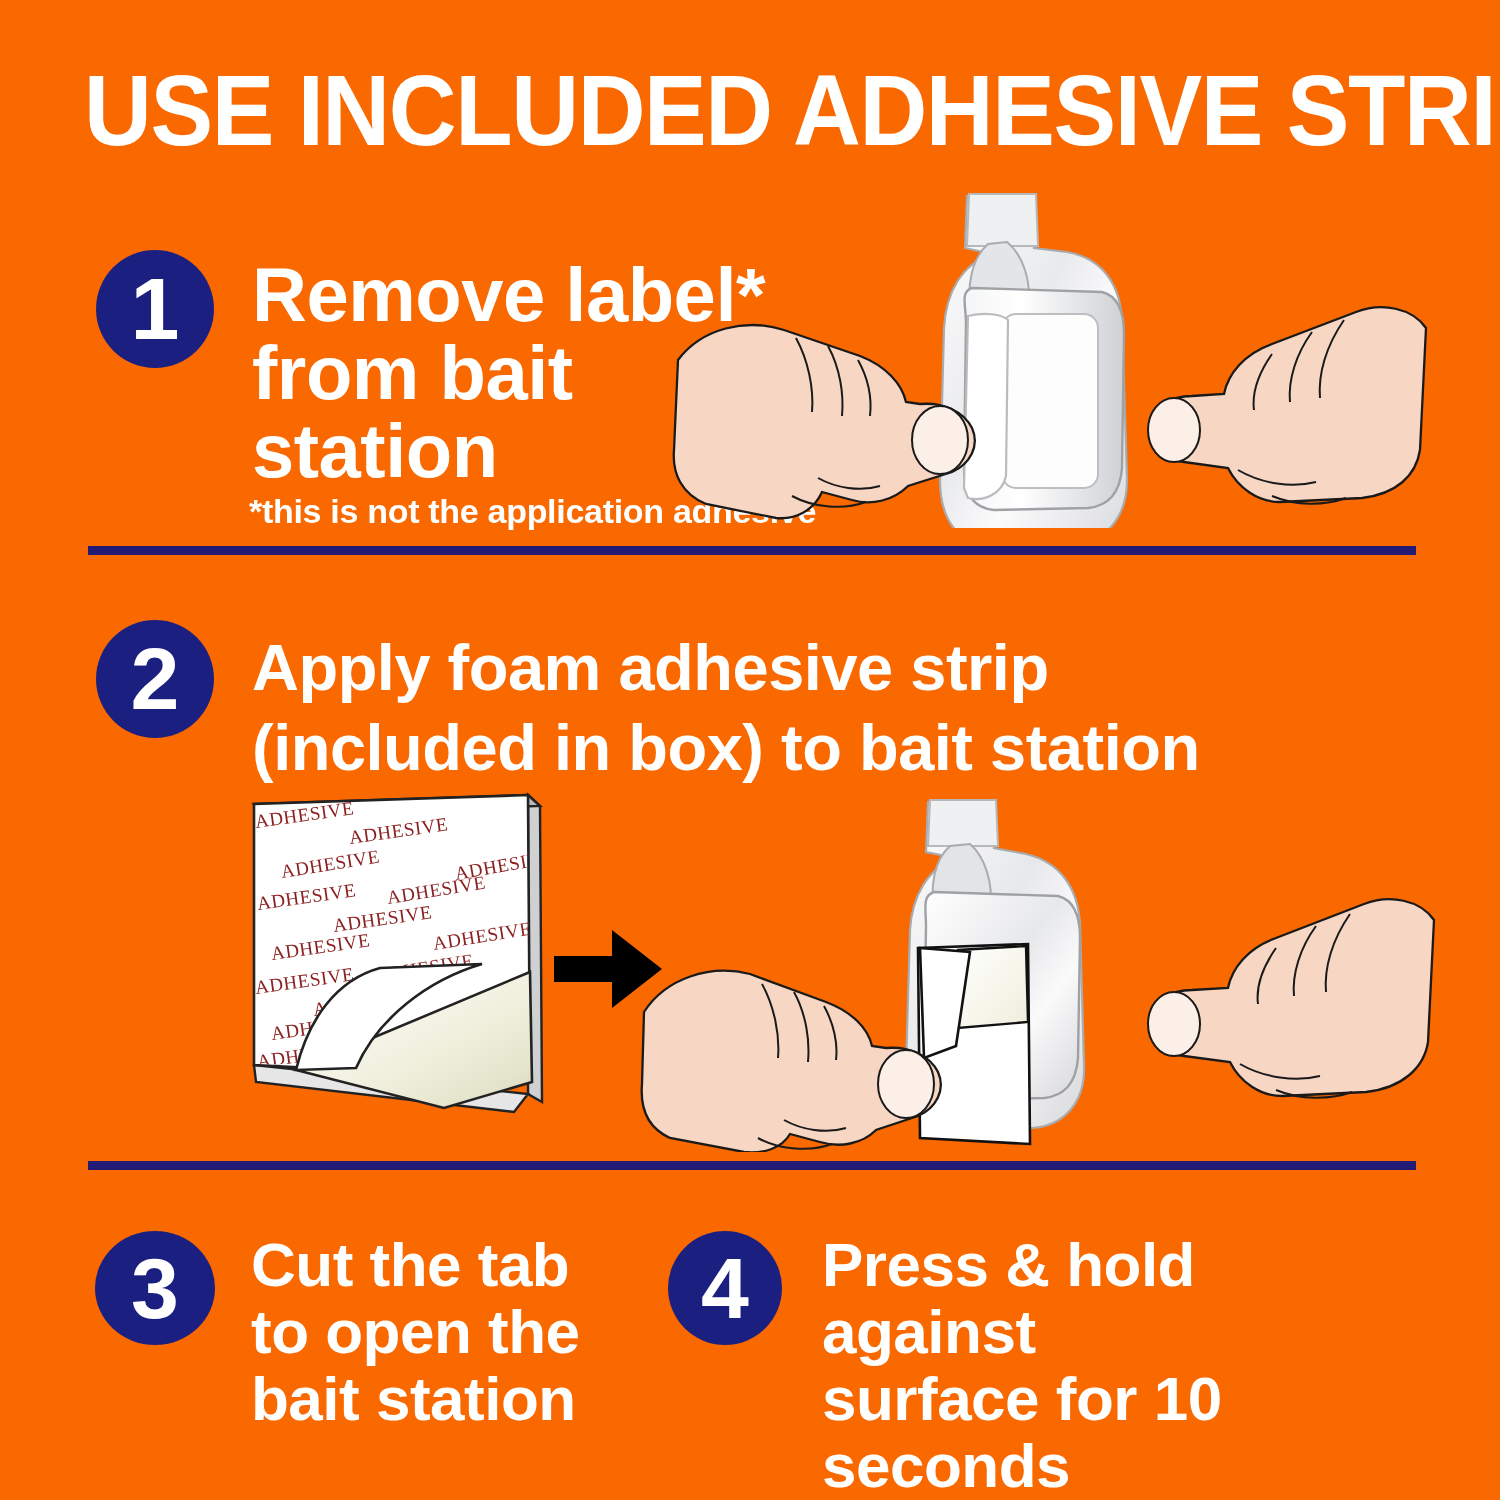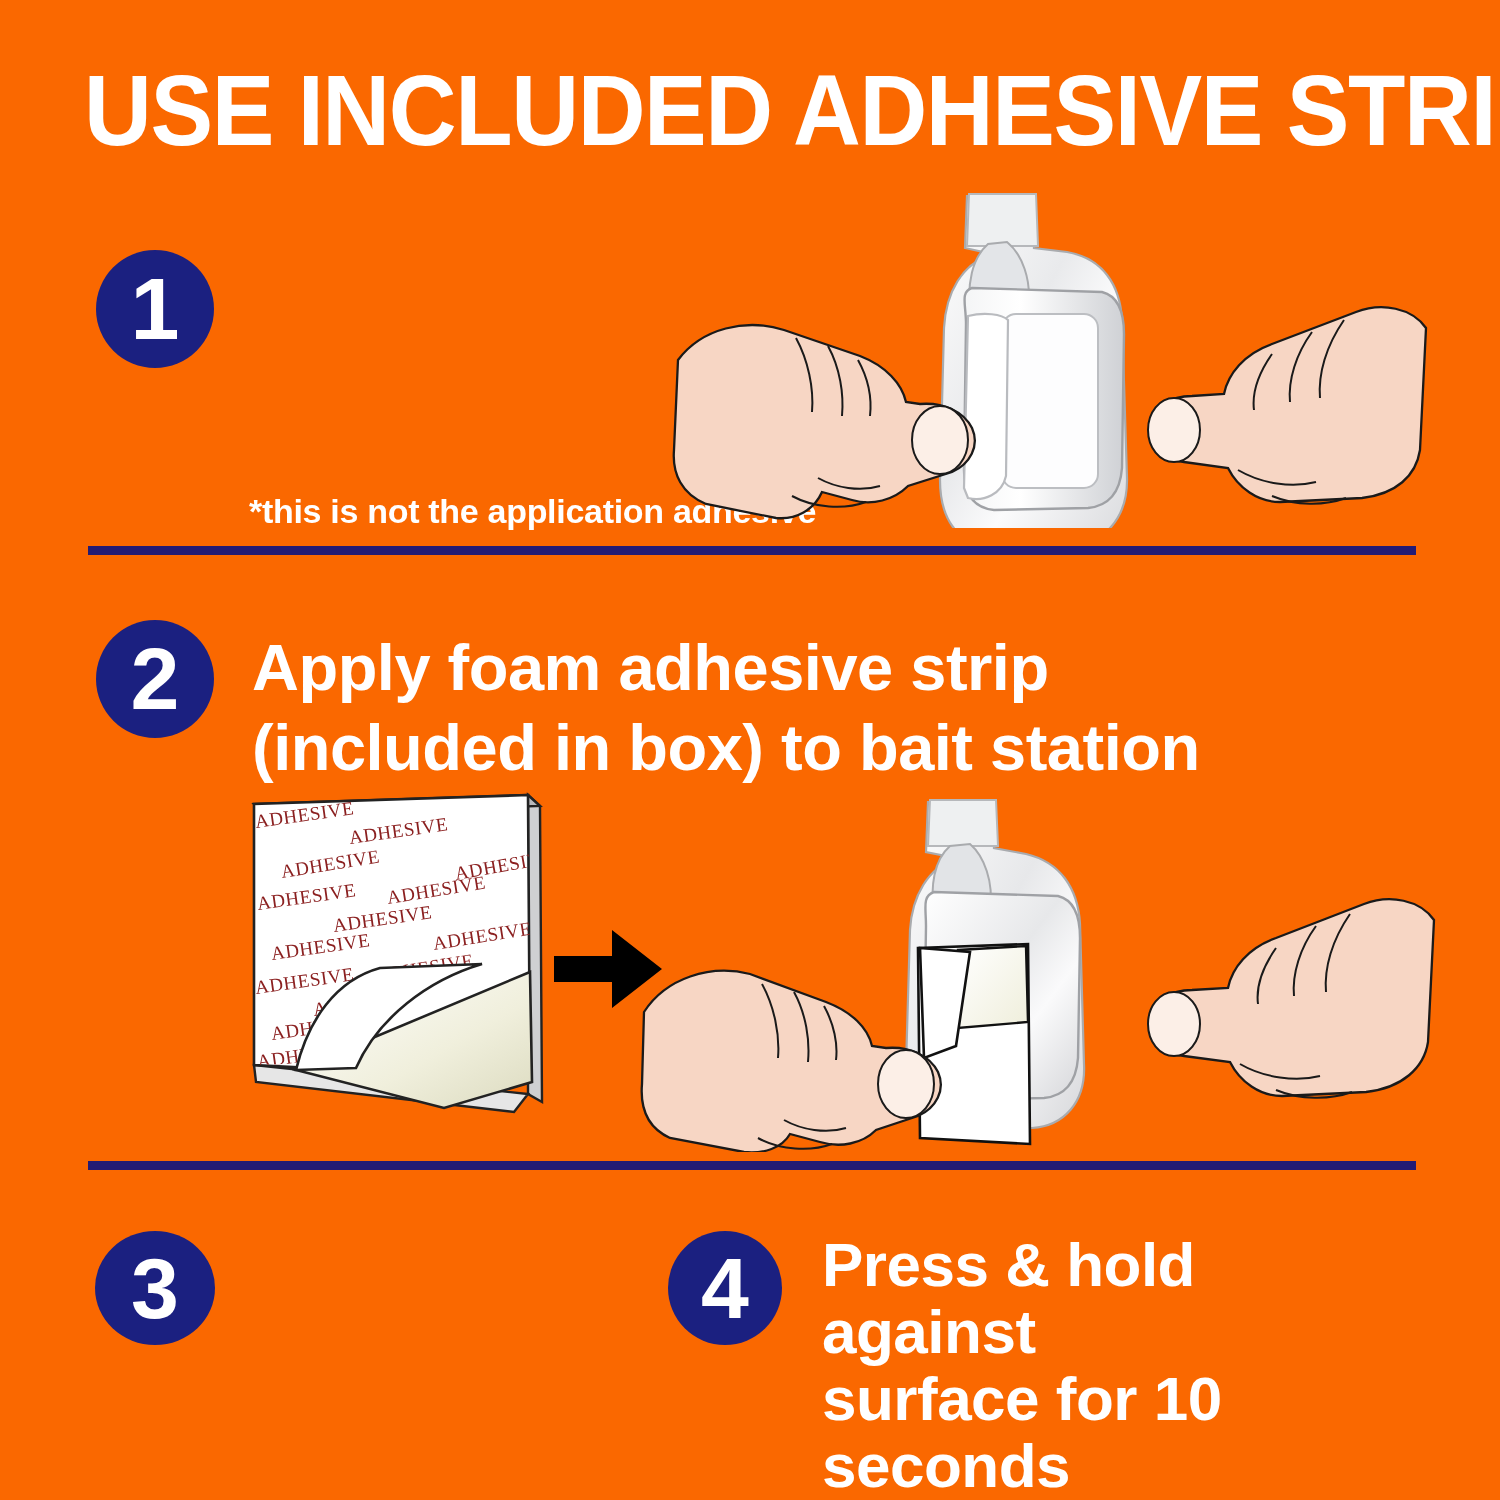--- a/index.html
+++ b/index.html
@@ -95,20 +95,23 @@
 </head>
 <body>
 
 <div class="page">
 
   <div class="title">USE INCLUDED ADHESIVE STRIP</div>
 
   <div class="bubble b1">
     <span>1</span>
   </div>
+  <div class="steptext t1" style="white-space:pre-line">Remove label*
+from bait
+station</div>
   <div class="note1">*this is not the application adhesive</div>
 
   <div class="illus illus-hands1">
     <svg viewBox="0 0 760 340" xmlns="http://www.w3.org/2000/svg">
       <defs>
         <linearGradient id="plasticA" x1="0" y1="0" x2="1" y2="1">
           <stop offset="0%" stop-color="#ffffff"></stop>
           <stop offset="42%" stop-color="#e9eaec"></stop>
           <stop offset="62%" stop-color="#fbfbfc"></stop>
           <stop offset="100%" stop-color="#d9dadd"></stop>
@@ -278,20 +281,23 @@
       <path d="M636,294 C660,304 690,304 712,296" fill="none" stroke="#1a1a1a" stroke-width="2"></path>
       <ellipse cx="534" cy="228" rx="26" ry="32" fill="#FCEFE7" stroke="#1a1a1a" stroke-width="2"></ellipse>
     </svg>
   </div>
 
   <div class="divider d2"></div>
 
   <div class="bubble b3">
     <span>3</span>
   </div>
+  <div class="steptext t3" style="white-space:pre-line">Cut the tab
+to open the
+bait station</div>
 
   <div class="bubble b4">
     <span>4</span>
   </div>
   <div class="steptext t4" style="white-space:pre-line">Press &amp; hold against
 surface for 10 seconds
 to adhere bait station</div>
 
 </div>
 

